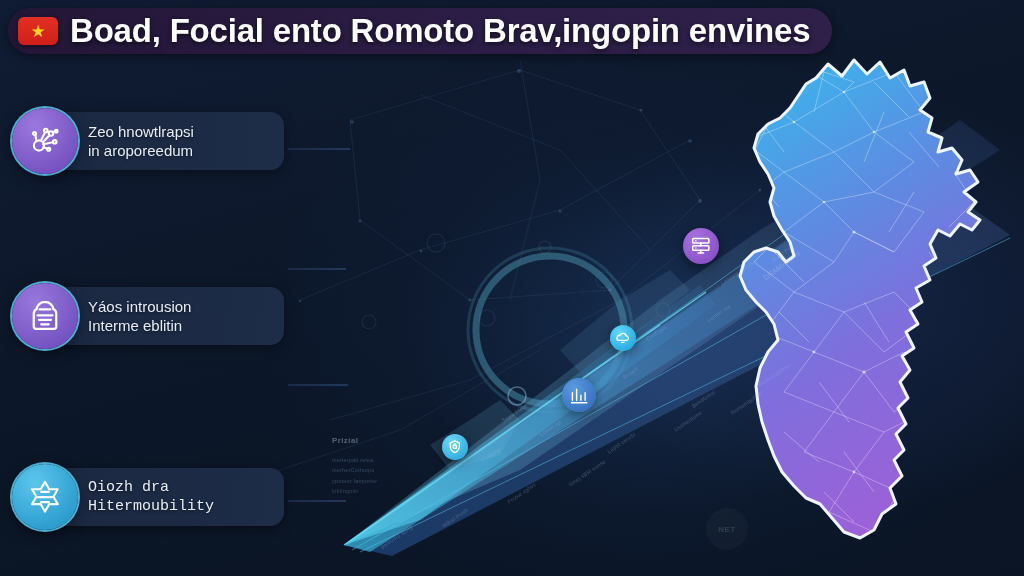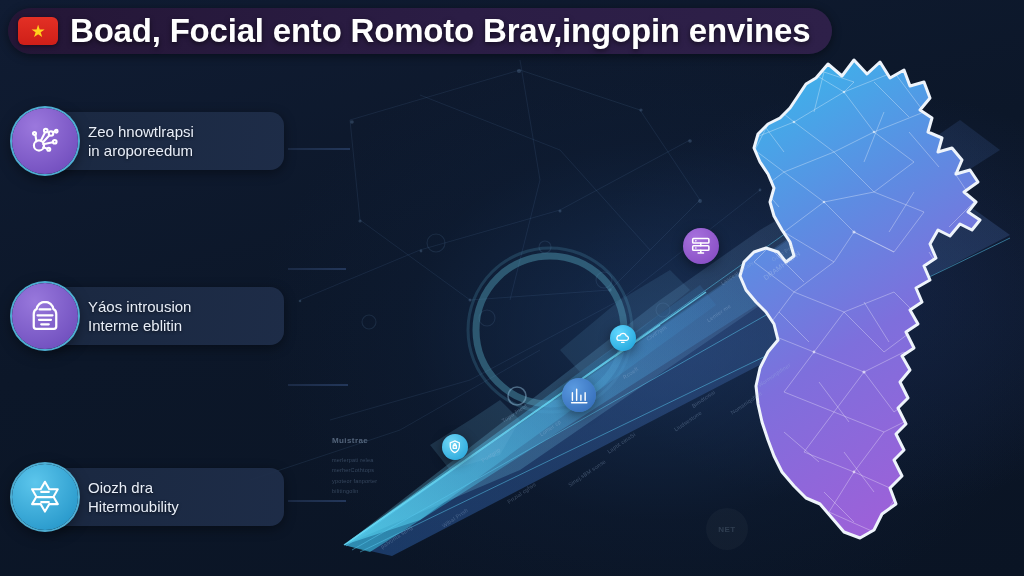--- a/index.html
+++ b/index.html
@@ -310,21 +310,21 @@
       <circle cx="175" cy="440" r="1.3"></circle>
         <circle cx="60" cy="180" r="1.2"></circle>
     </g>
   </svg>
 
   <div class="micro" style="left:760px; top:262px; transform:rotate(-36deg); font-size:7px; color:rgba(185,208,236,0.38);">DRAMHIRFN</div>
   <div class="micro" style="left:690px; top:396px; transform:rotate(-34deg);">Bimdtcwai</div>
   <div class="micro" style="left:755px; top:372px; transform:rotate(-34deg);">Wormonpifiner</div>
 
   <div id="side-note">
-    <div class="hd">Muistrae</div>
+    <div class="hd">Prizial</div>
     <div class="ln" style="margin-top:10px;">merlerpati relea</div>
     <div class="ln">merherCothtops</div>
     <div class="ln">ypoteor fanporter</div>
     <div class="ln">bilitingolin</div>
   </div>
 
   <div id="watermark">NET</div>
 
   <div class="connector" style="left:288px; top:148px; width:62px;"></div>
   <div class="connector" style="left:288px; top:268px; width:58px;"></div>
@@ -392,21 +392,21 @@
       <svg viewBox="0 0 24 24" fill="none" stroke="#ffffff" stroke-width="1.5" stroke-linecap="round">
         <path d="M12 2.5C9.2 2.5 6.8 4.6 6.4 7.4 5.2 8 4.5 9.2 4.5 10.6V19a1.5 1.5 0 0 0 1.5 1.5h12A1.5 1.5 0 0 0 19.5 19v-8.4c0-1.4-.7-2.6-1.9-3.2C17.2 4.6 14.8 2.5 12 2.5z"></path>
         <path d="M8.4 7.6h7.2M7 11.5h10M8 14.5h8M9.5 17.5h5"></path>
       </svg>
     </div>
     <div class="label">Yáos introusion
 Interme eblitin</div>
   </div>
 
 
-  <div class="card" style="top:468px;">
+  <div class="card" style="top:468px;font-family:Liberation Mono, monospace;">
     <div class="badge" style="background:radial-gradient(circle at 35% 28%, #5cc6ec, #1d8fc4);">
       <svg viewBox="0 0 24 24" fill="none" stroke="#ffffff" stroke-width="1.5" stroke-linejoin="round" stroke-linecap="round">
         <path d="M12 3.2l3.1 5.4h6.2l-3.1 5.4 3.1 5.4h-6.2L12 24.8 8.9 19.4H2.7l3.1-5.4-3.1-5.4h6.2z" transform="translate(0,-2.2) scale(0.92) translate(1,1.2)"></path>
         <path d="M7 12h10M9.5 8.6h5M9.5 15.4h5"></path>
       </svg>
     </div>
     <div class="label">Oiozh dra
 Hitermoubility</div>
   </div>
 

